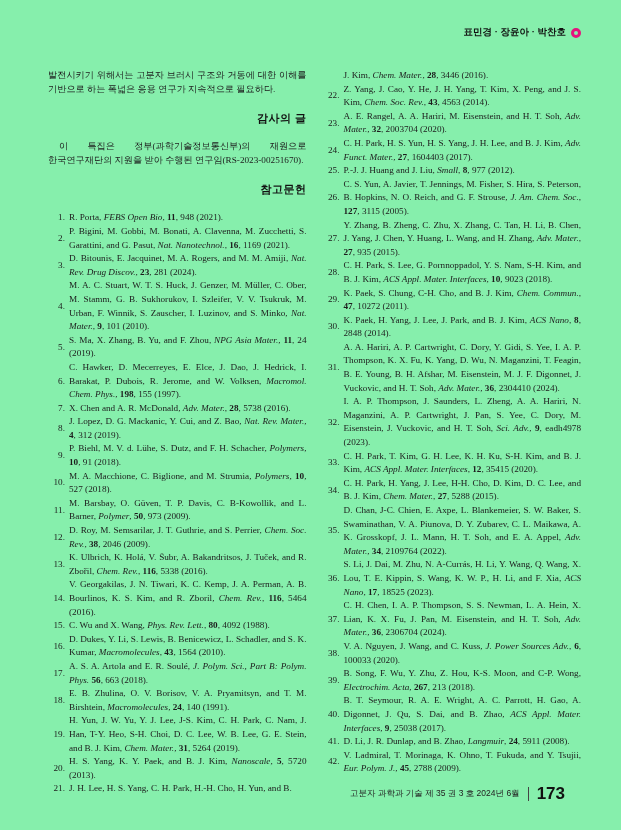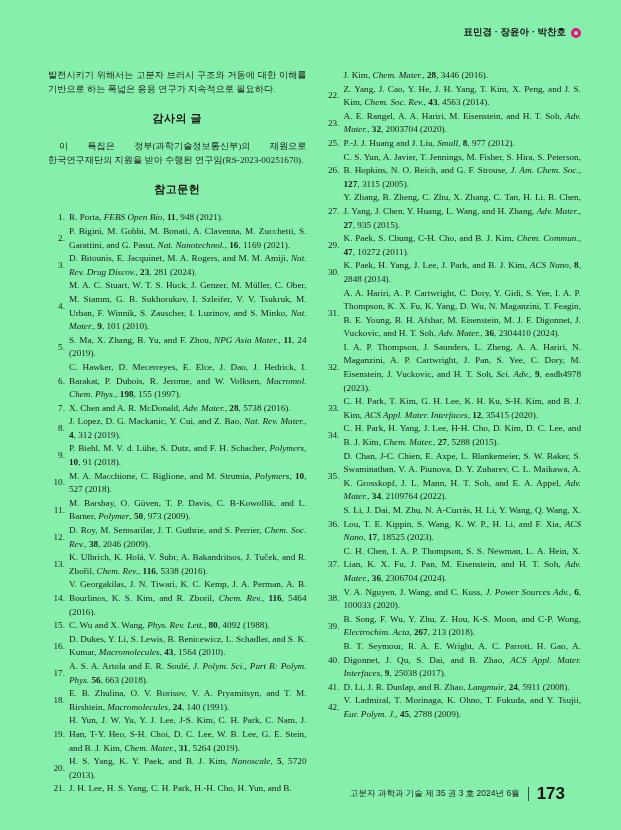--- a/index.html
+++ b/index.html
@@ -20,21 +20,21 @@
     display:inline-block;
   }
   .columns { display:flex; gap:16px; }
   .col { width:258.5px; flex:none;margin-top:8px; }
   .body-text {
     font-size:9.2px; line-height:13.6px; text-align:justify; margin:0;
     word-break:keep-all;
   }
   .indent { text-indent:11px; }
   .sec-title {
-    font-size:11px; text-align:center; margin:15px 0 14px;
+    font-size:11px; text-align:right; margin:15px 0 14px;
     font-family:"Liberation Sans", sans-serif; font-weight:700;
     color:#111; letter-spacing:0.5px;
   }
   .ref-list { font-size:9.2px; line-height:13.6px; }
   .ref-item { display:flex;align-items:center; }
   .ref-num { width:17px; text-align:right; flex:none; margin-right:4px; }
   .ref-text { flex:1; text-align:justify; }
   .ref-text i { font-style:italic; }
   .ref-text b { font-weight:bold; }
   .footer {
@@ -159,30 +159,38 @@
           </div>
           <div class="ref-item">
             <span class="ref-num">22.</span>
             <span class="ref-text"><span>Z. Yang, J. Cao, Y. He, J. H. Yang, T. Kim, X. Peng, and J. S. Kim, </span><i>Chem. Soc. Rev.</i><span>, </span><b>43</b><span>, 4563 (2014).</span></span>
           </div>
           <div class="ref-item">
             <span class="ref-num">23.</span>
             <span class="ref-text"><span>A. E. Rangel, A. A. Hariri, M. Eisenstein, and H. T. Soh, </span><i>Adv. Mater.</i><span>, </span><b>32</b><span>, 2003704 (2020).</span></span>
           </div>
           <div class="ref-item">
+            <span class="ref-num">24.</span>
+            <span class="ref-text"><span>C. H. Park, H. S. Yun, H. S. Yang, J. H. Lee, and B. J. Kim, </span><i>Adv. Funct. Mater.</i><span>, </span><b>27</b><span>, 1604403 (2017).</span></span>
+          </div>
+          <div class="ref-item">
             <span class="ref-num">25.</span>
             <span class="ref-text"><span>P.-J. J. Huang and J. Liu, </span><i>Small</i><span>, </span><b>8</b><span>, 977 (2012).</span></span>
           </div>
           <div class="ref-item">
             <span class="ref-num">26.</span>
             <span class="ref-text"><span>C. S. Yun, A. Javier, T. Jennings, M. Fisher, S. Hira, S. Peterson, B. Hopkins, N. O. Reich, and G. F. Strouse, </span><i>J. Am. Chem. Soc.</i><span>, </span><b>127</b><span>, 3115 (2005).</span></span>
           </div>
           <div class="ref-item">
             <span class="ref-num">27.</span>
             <span class="ref-text"><span>Y. Zhang, B. Zheng, C. Zhu, X. Zhang, C. Tan, H. Li, B. Chen, J. Yang, J. Chen, Y. Huang, L. Wang, and H. Zhang, </span><i>Adv. Mater.</i><span>, </span><b>27</b><span>, 935 (2015).</span></span>
+          </div>
+          <div class="ref-item">
+            <span class="ref-num">28.</span>
+            <span class="ref-text"><span>C. H. Park, S. Lee, G. Pornnoppadol, Y. S. Nam, S-H. Kim, and B. J. Kim, </span><i>ACS Appl. Mater. Interfaces</i><span>, </span><b>10</b><span>, 9023 (2018).</span></span>
           </div>
           <div class="ref-item">
             <span class="ref-num">29.</span>
             <span class="ref-text"><span>K. Paek, S. Chung, C-H. Cho, and B. J. Kim, </span><i>Chem. Commun.</i><span>, </span><b>47</b><span>, 10272 (2011).</span></span>
           </div>
           <div class="ref-item">
             <span class="ref-num">30.</span>
             <span class="ref-text"><span>K. Paek, H. Yang, J. Lee, J. Park, and B. J. Kim, </span><i>ACS Nano</i><span>, </span><b>8</b><span>, 2848 (2014).</span></span>
           </div>
           <div class="ref-item">

